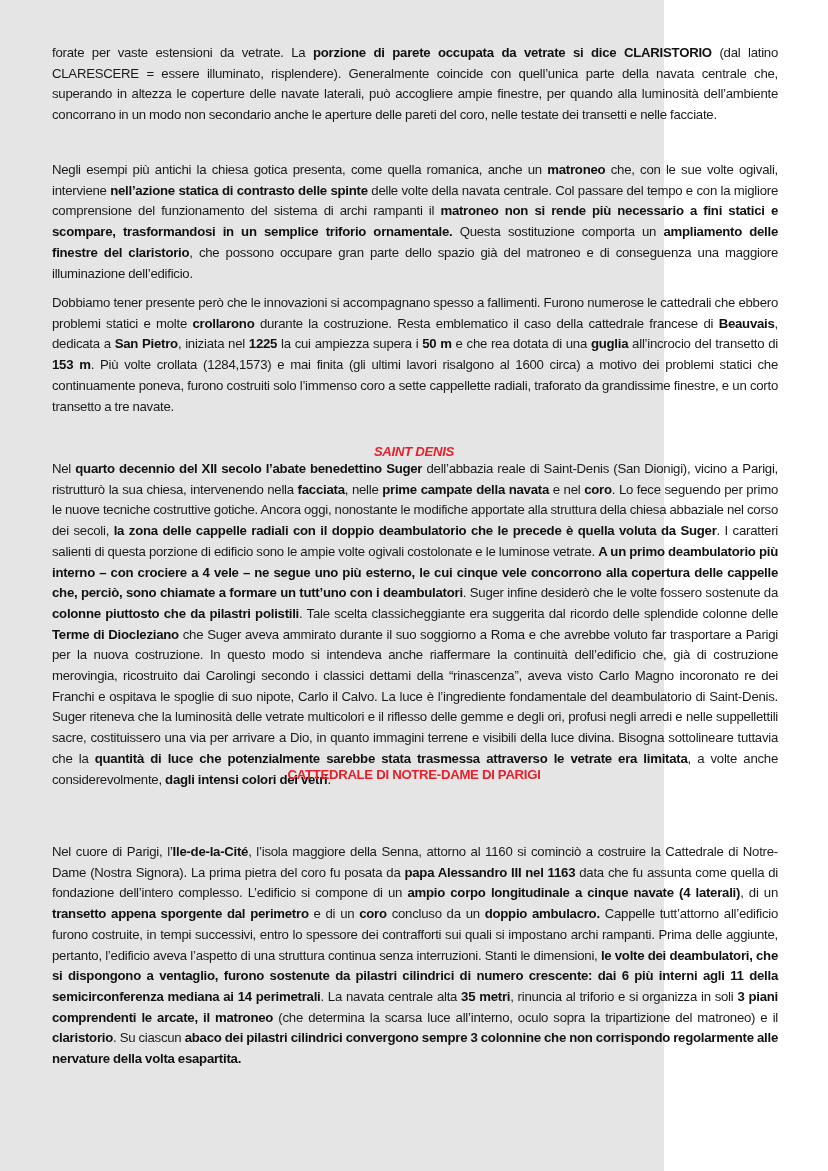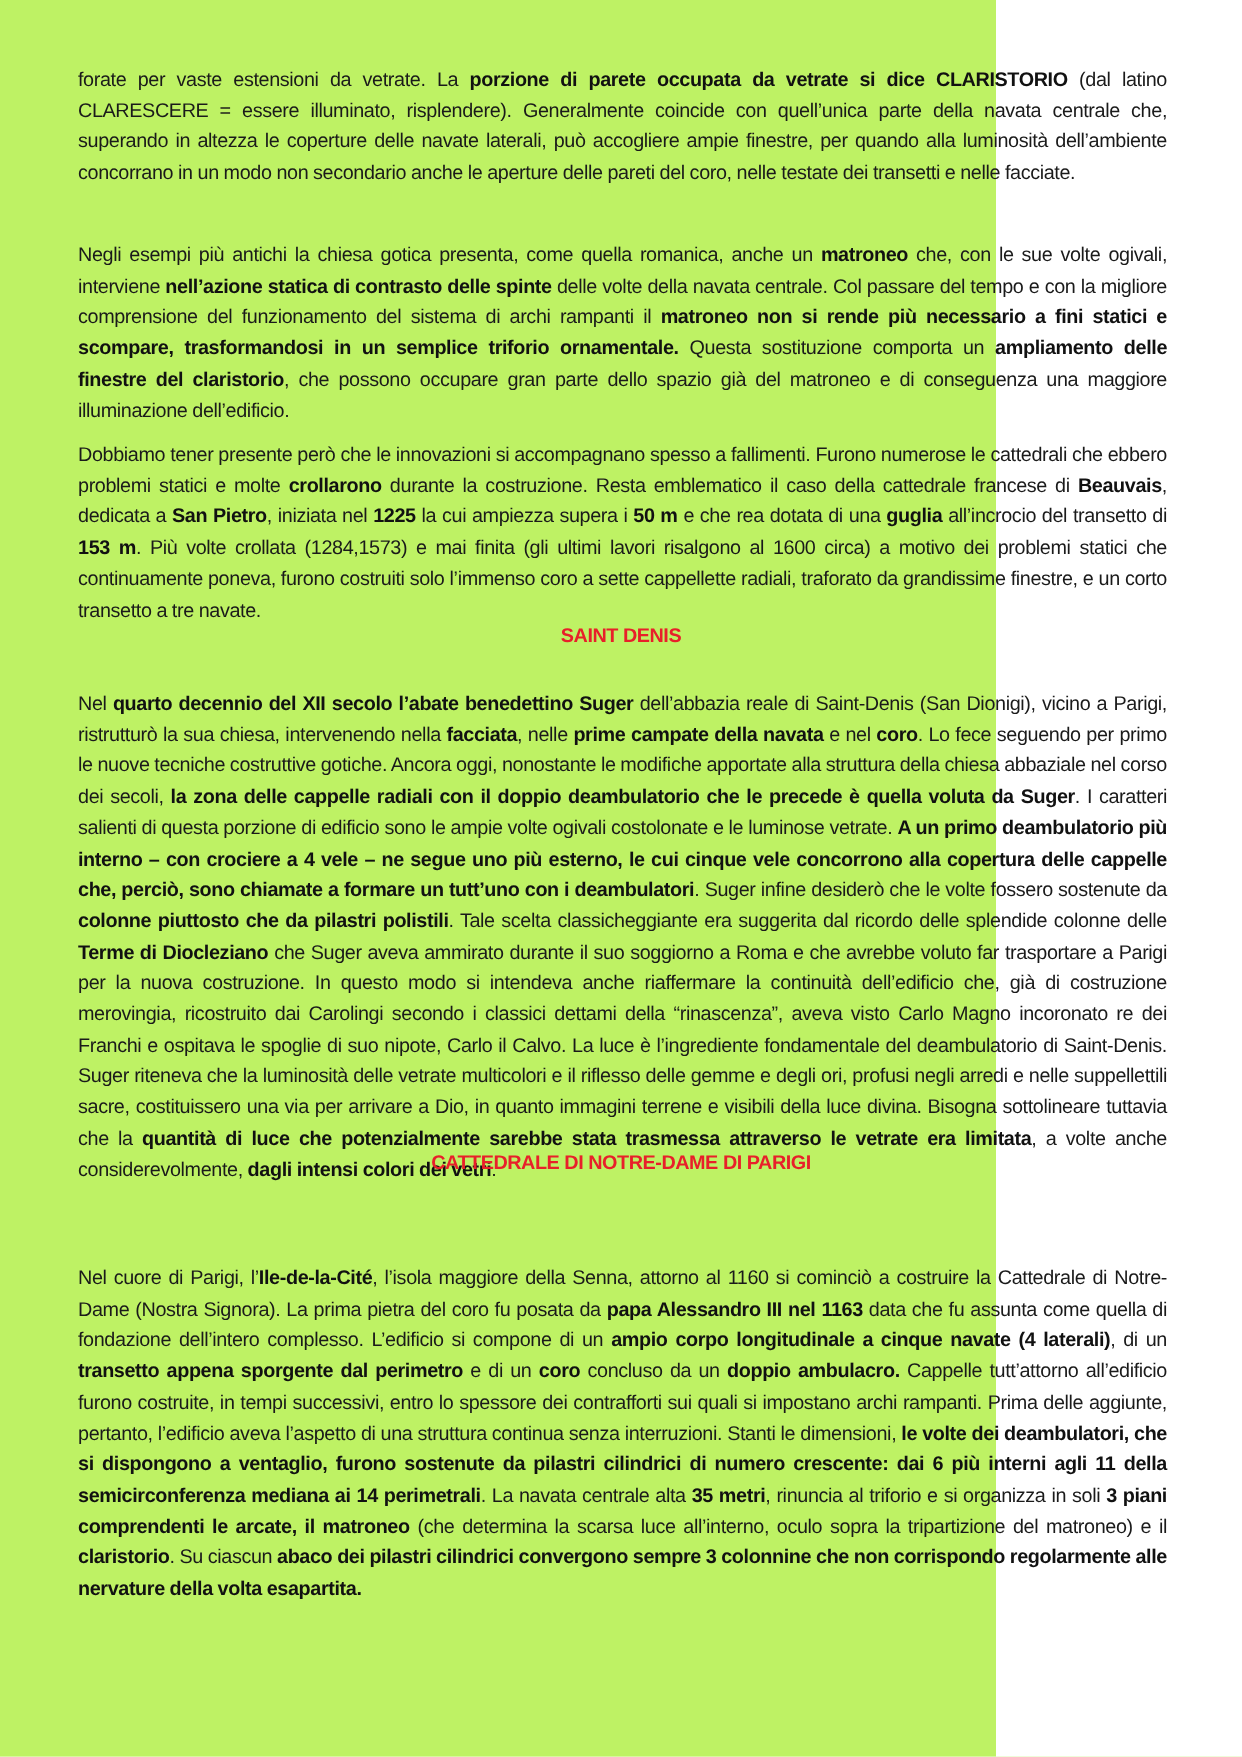--- a/index.html
+++ b/index.html
@@ -1,18 +1,18 @@
 <!DOCTYPE html>
 <html><head>
 <meta charset="utf-8">
 <style>
   html, body { margin: 0; padding: 0; background: #ffffff; }
   body { width: 828px; height: 1171px; position: relative; overflow: hidden; }
   .page {
-    position: absolute; left: 0; top: 0; width: 664px; height: 1171px; background: #bef264;
+    position: absolute; left: 0; top: 0; width: 664px; height: 1171px; background: #e5e5e5;
   }
   .para {
     position: absolute;
     left: 52px;
     width: 726px;
     font-family: "Liberation Sans", sans-serif;
     font-size: 13.2px;
     line-height: 20.7px;
     color: #1a1a1a;
     text-align: justify;
@@ -33,17 +33,17 @@
     margin: 0;
   }
 </style>
 </head>
 <body>
 
 <div class="page">
   <p class="para" style="top:43px;"><span>forate per vaste estensioni da vetrate. La </span><b>porzione di parete occupata da vetrate si dice CLARISTORIO</b><span> (dal latino CLARESCERE = essere illuminato, risplendere). Generalmente coincide con quell’unica parte della navata centrale che, superando in altezza le coperture delle navate laterali, può accogliere ampie finestre, per quando alla luminosità dell’ambiente concorrano in un modo non secondario anche le aperture delle pareti del coro, nelle testate dei transetti e nelle facciate.</span></p>
   <p class="para" style="top:160px;"><span>Negli esempi più antichi la chiesa gotica presenta, come quella romanica, anche un </span><b>matroneo</b><span> che, con le sue volte ogivali, interviene </span><b>nell’azione statica di contrasto delle spinte</b><span> delle volte della navata centrale. Col passare del tempo e con la migliore comprensione del funzionamento del sistema di archi rampanti il </span><b>matroneo non si rende più necessario a fini statici e scompare, trasformandosi in un semplice triforio ornamentale.</b><span> Questa sostituzione comporta un </span><b>ampliamento delle finestre del claristorio</b><span>, che possono occupare gran parte dello spazio già del matroneo e di conseguenza una maggiore illuminazione dell’edificio.</span></p>
   <p class="para" style="top:293px;"><span>Dobbiamo tener presente però che le innovazioni si accompagnano spesso a fallimenti. Furono numerose le cattedrali che ebbero problemi statici e molte </span><b>crollarono</b><span> durante la costruzione. Resta emblematico il caso della cattedrale francese di </span><b>Beauvais</b><span>, dedicata a </span><b>San Pietro</b><span>, iniziata nel </span><b>1225</b><span> la cui ampiezza supera i </span><b>50 m</b><span> e che rea dotata di una </span><b>guglia</b><span> all’incrocio del transetto di </span><b>153 m</b><span>. Più volte crollata (1284,1573) e mai finita (gli ultimi lavori risalgono al 1600 circa) a motivo dei problemi statici che continuamente poneva, furono costruiti solo l’immenso coro a sette cappellette radiali, traforato da grandissime finestre, e un corto transetto a tre navate.</span></p>
-  <h2 class="heading" style="top: 416px; color: rgb(232, 32, 42);">SAINT DENIS</h2>
+  <h2 class="heading" style="top: 444px; color: rgb(232, 32, 42); font-style: italic;">SAINT DENIS</h2>
   <p class="para" style="top:459px;"><span>Nel </span><b>quarto decennio del XII secolo l’abate benedettino Suger</b><span> dell’abbazia reale di Saint-Denis (San Dionigi), vicino a Parigi, ristrutturò la sua chiesa, intervenendo nella </span><b>facciata</b><span>, nelle </span><b>prime campate della navata</b><span> e nel </span><b>coro</b><span>. Lo fece seguendo per primo le nuove tecniche costruttive gotiche. Ancora oggi, nonostante le modifiche apportate alla struttura della chiesa abbaziale nel corso dei secoli, </span><b>la zona delle cappelle radiali con il doppio deambulatorio che le precede è quella voluta da Suger</b><span>. I caratteri salienti di questa porzione di edificio sono le ampie volte ogivali costolonate e le luminose vetrate. </span><b>A un primo deambulatorio più interno – con crociere a 4 vele – ne segue uno più esterno, le cui cinque vele concorrono alla copertura delle cappelle che, perciò, sono chiamate a formare un tutt’uno con i deambulatori</b><span>. Suger infine desiderò che le volte fossero sostenute da </span><b>colonne piuttosto che da pilastri polistili</b><span>. Tale scelta classicheggiante era suggerita dal ricordo delle splendide colonne delle </span><b>Terme di Diocleziano</b><span> che Suger aveva ammirato durante il suo soggiorno a Roma e che avrebbe voluto far trasportare a Parigi per la nuova costruzione. In questo modo si intendeva anche riaffermare la continuità dell’edificio che, già di costruzione merovingia, ricostruito dai Carolingi secondo i classici dettami della “rinascenza”, aveva visto Carlo Magno incoronato re dei Franchi e ospitava le spoglie di suo nipote, Carlo il Calvo. La luce è l’ingrediente fondamentale del deambulatorio di Saint-Denis. Suger riteneva che la luminosità delle vetrate multicolori e il riflesso delle gemme e degli ori, profusi negli arredi e nelle suppellettili sacre, costituissero una via per arrivare a Dio, in quanto immagini terrene e visibili della luce divina. Bisogna sottolineare tuttavia che la </span><b>quantità di luce che potenzialmente sarebbe stata trasmessa attraverso le vetrate era limitata</b><span>, a volte anche considerevolmente, </span><b>dagli intensi colori dei vetri</b><span>.</span></p>
   <h2 class="heading" style="top: 767px; color: rgb(232, 32, 42);">CATTEDRALE DI NOTRE-DAME DI PARIGI</h2>
   <p class="para" style="top:842px;"><span>Nel cuore di Parigi, l’</span><b>Ile-de-la-Cité</b><span>, l’isola maggiore della Senna, attorno al 1160 si cominciò a costruire la Cattedrale di Notre-Dame (Nostra Signora). La prima pietra del coro fu posata da </span><b>papa Alessandro III nel 1163</b><span> data che fu assunta come quella di fondazione dell’intero complesso. L’edificio si compone di un </span><b>ampio corpo longitudinale a cinque navate (4 laterali)</b><span>, di un </span><b>transetto appena sporgente dal perimetro</b><span> e di un </span><b>coro</b><span> concluso da un </span><b>doppio ambulacro.</b><span> Cappelle tutt’attorno all’edificio furono costruite, in tempi successivi, entro lo spessore dei contrafforti sui quali si impostano archi rampanti. Prima delle aggiunte, pertanto, l’edificio aveva l’aspetto di una struttura continua senza interruzioni. Stanti le dimensioni, </span><b>le volte dei deambulatori, che si dispongono a ventaglio, furono sostenute da pilastri cilindrici di numero crescente: dai 6 più interni agli 11 della semicirconferenza mediana ai 14 perimetrali</b><span>. La navata centrale alta </span><b>35 metri</b><span>, rinuncia al triforio e si organizza in soli </span><b>3 piani comprendenti le arcate, il matroneo</b><span> (che determina la scarsa luce all’interno, oculo sopra la tripartizione del matroneo) e il </span><b>claristorio</b><span>. Su ciascun </span><b>abaco dei pilastri cilindrici convergono sempre 3 colonnine che non corrispondo regolarmente alle nervature della volta esapartita.</b></p>
 </div>
 
 </body></html>

